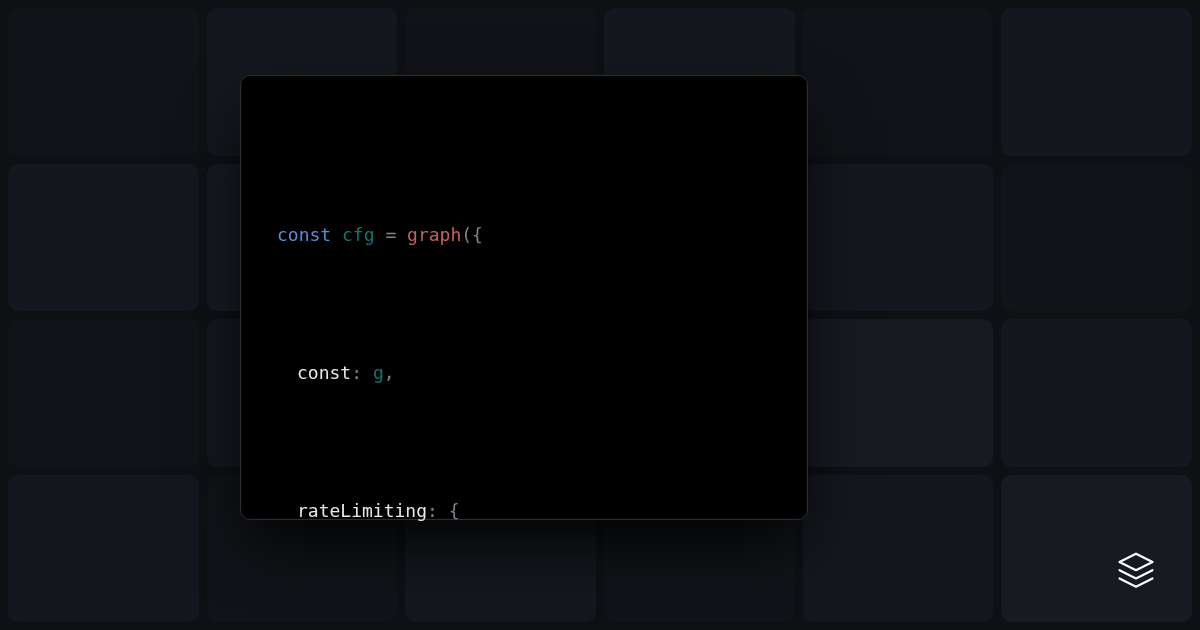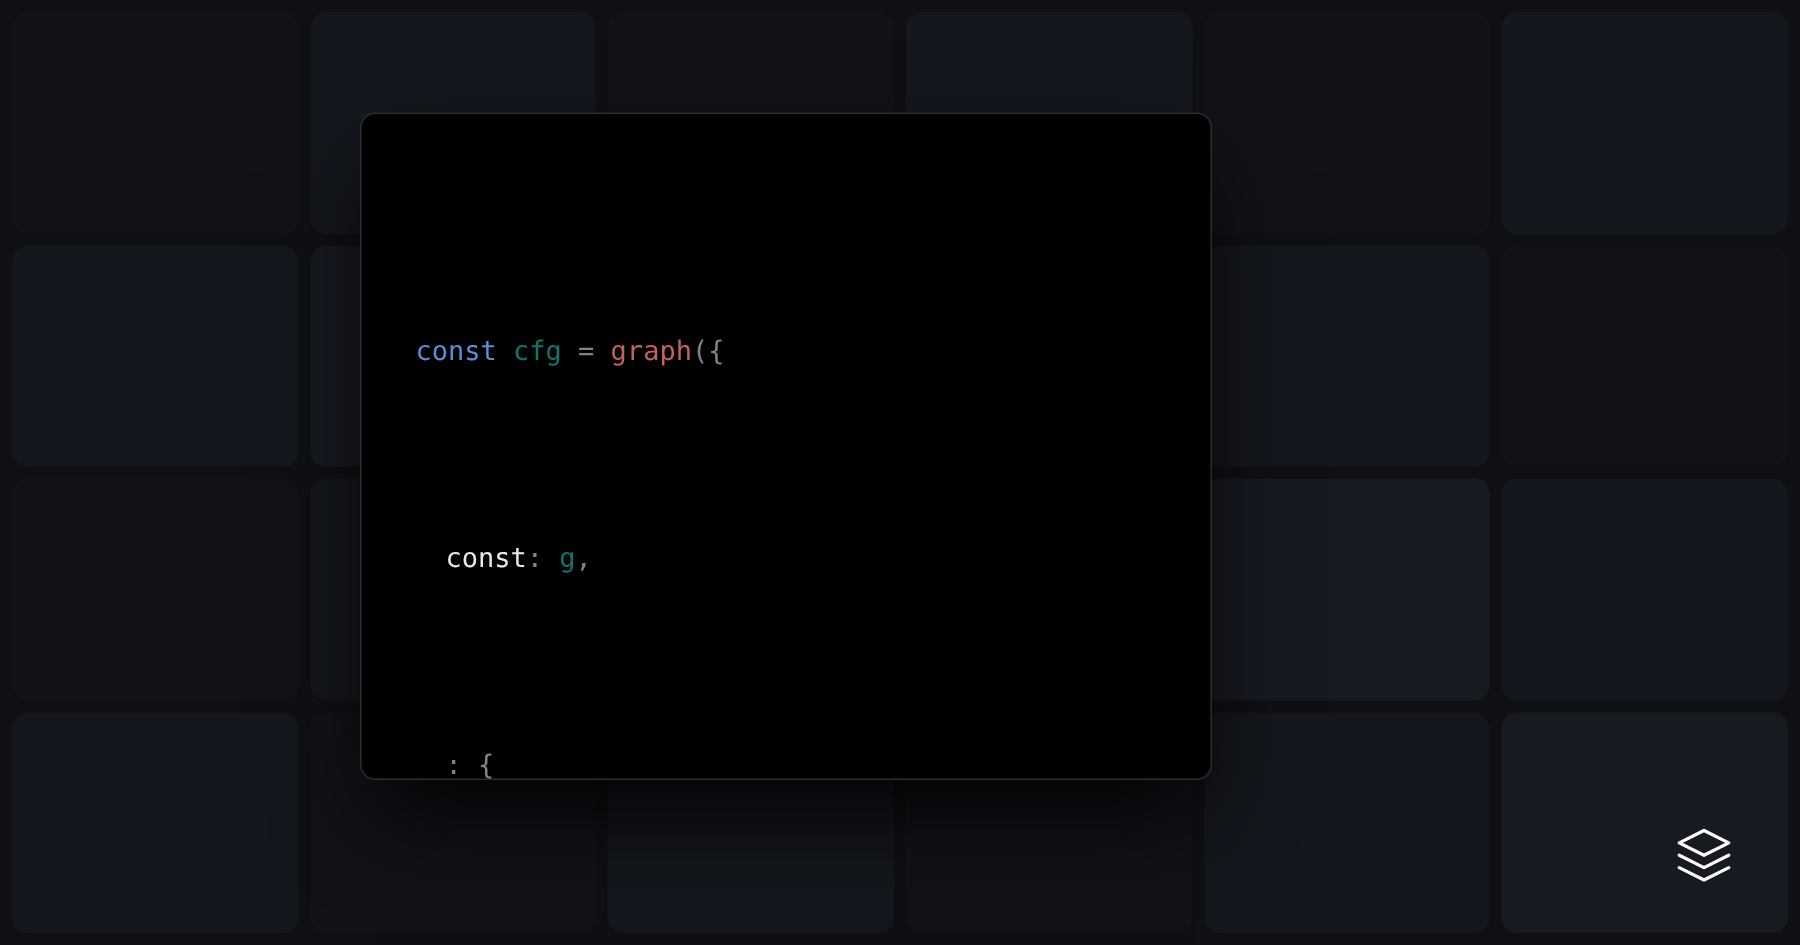--- a/index.html
+++ b/index.html
@@ -97,21 +97,21 @@
     <div class="tile c"></div>
 </div>
 
 <div class="card">
   <div class="code">
     
     <div class="line"><span class="kw">const</span><span> </span><span class="ident">cfg</span><span> </span><span class="pun">=</span><span> </span><span class="fn">graph</span><span class="pun">(</span><span class="pun">{</span></div>
     
     <div class="line indent1"><span class="prop">const</span><span class="pun">:</span><span> </span><span class="ident">g</span><span class="pun">,</span></div>
     
-    <div class="line indent1"><span class="pun">:</span><span> </span><span class="pun">{</span></div>
+    <div class="line indent1"><span class="prop">rateLimiting</span><span class="pun">:</span><span> </span><span class="pun">{</span></div>
     
     
     
     
     
     
     
     
     
     

